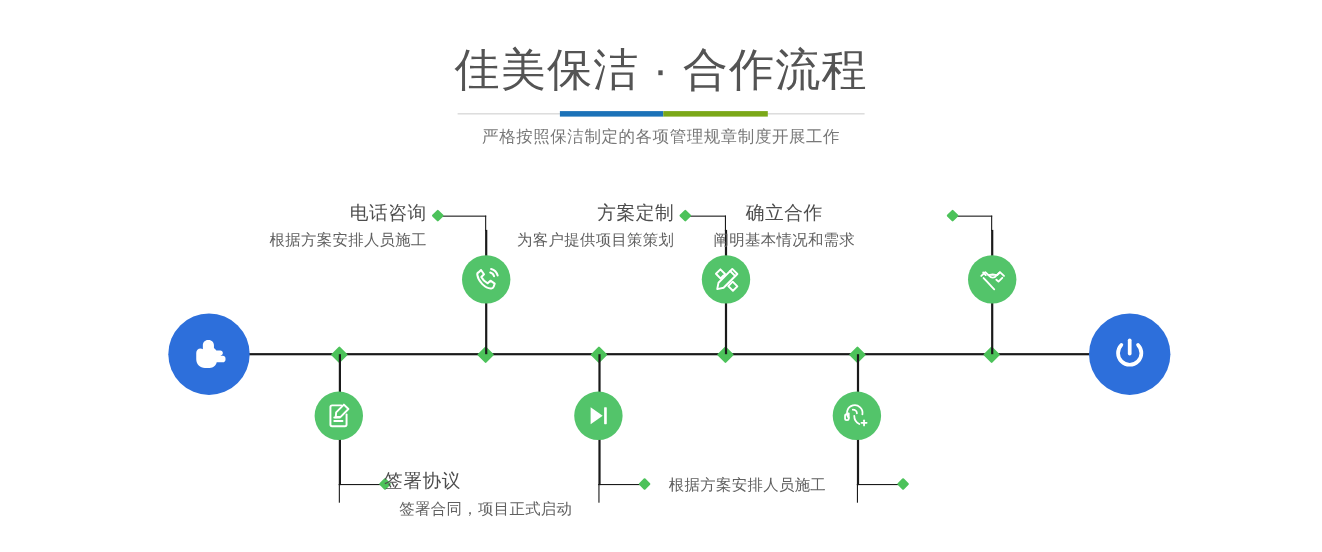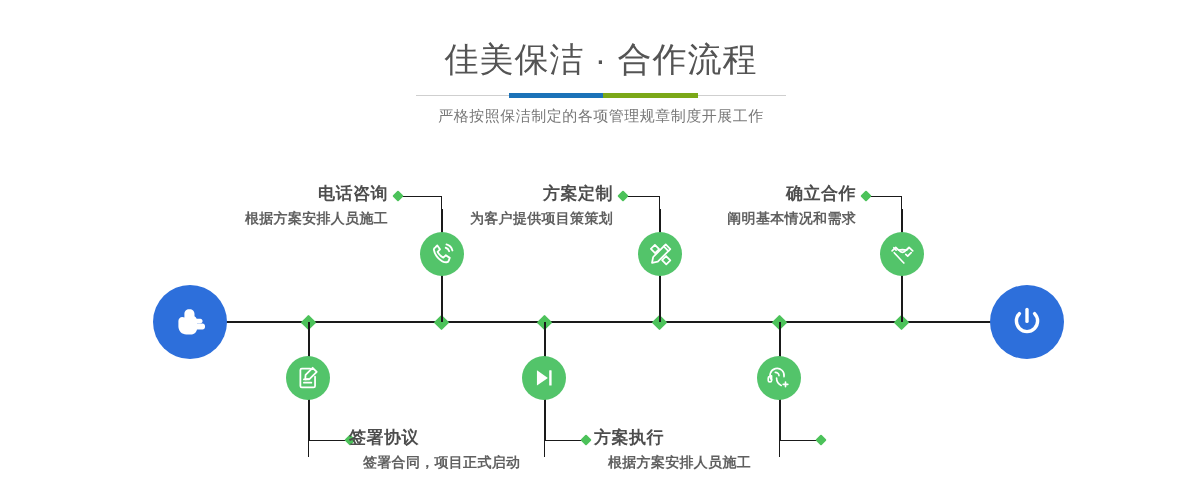--- a/index.html
+++ b/index.html
@@ -25,21 +25,21 @@
   #header {
     position: absolute;
     left: 0;
     top: 0;
     width: 1202px;
     text-align: center;
   }
   #page-title {
     margin: 0;
     padding-top: 38px;
-    font-size: 34px;
+    font-size: 41px;
     font-weight: 400;
     letter-spacing: 1px;
     color: #545454;
     line-height: 1.25;
     white-space: nowrap;
   }
   #title-divider {
     position: relative;
     width: 370px;
     height: 1px;
@@ -69,21 +69,20 @@
     white-space: nowrap;
   }
 
   
   #timeline {
     position: absolute;
     left: 0;
     top: 150px;
     width: 1202px;
     height: 352px;
-    font-weight: bold;
   }
   #axis-line {
     position: absolute;
     left: 163px;
     top: 171px;
     width: 877px;
     height: 2px;
     background: #1a1a1a;
   }
 
@@ -291,42 +290,41 @@
             <path d="M6.4 5.6 L18.2 13.9 L6.4 22.2 Z"></path>
             <rect x="19.6" y="5.6" width="2.6" height="16.6" rx="0.6"></rect>
           </g>
         </svg>
       </span>
     </div>
     <div class="elbow-v" style="left: 544px; top: 290px; height: 17px; background: rgb(26, 26, 26);"></div>
     <div class="elbow-h" style="left: 544px; top: 290px; width: 42px; background: rgb(26, 26, 26);"></div>
     <div class="tip" style="left: 582px; top: 286px; background: rgb(76, 194, 90);"></div>
     <div class="label left-aligned" style="left:594px; top:277px; width:290px;">
-      <div class="lbl-title">方案执行</div>
       <div class="lbl-desc">根据方案安排人员施工</div>
     </div>
 
     <div class="stem" style="left: 901px; top: 59px; height: 113px; background: rgb(26, 26, 26);"></div>
     <div class="node" style="left: 880px; top: 82px; background: rgb(83, 196, 106);">
       <span>
         <svg width="27" height="27" viewBox="0 0 28 28">
           <g fill="none" stroke="#ffffff" stroke-width="1.75" stroke-linecap="round" stroke-linejoin="round">
             <path d="M3.2 10.2 L7.0 6.6 l3.0 2.8 3.9-0.5 3.9 0.5 3.0-2.8 3.8 3.6"></path>
             <path d="M5.4 12.2 l3.2 3.4 M8.6 15.6 l2.6 2.8 M11.2 18.4 l2.4 2.6 M13.6 21.0 l1.8 1.8"></path>
             <path d="M23.0 12.0 l-3.6 3.6 -2.0-1.8"></path>
             <path d="M10.0 9.4 c1.4 1.6 2.6 2.4 4.0 2.4 1.4 0 2.6-0.8 3.8-2.4"></path>
             <path d="M5.0 7.0 l2.4 2.4 M20.6 7.0 l-2.4 2.4"></path>
           </g>
         </svg>
       </span>
     </div>
     <div class="elbow-v" style="left: 901px; top: 46px; height: 14px; background: rgb(26, 26, 26);"></div>
     <div class="elbow-h" style="left: 867px; top: 46px; width: 35px; background: rgb(26, 26, 26);"></div>
     <div class="tip" style="left: 862px; top: 42px; background: rgb(76, 194, 90);"></div>
-    <div class="label right-aligned" style="left:570px; top:33px; width:286px;">
+    <div class="label right-aligned" style="left:570px; top:33px; width:286px;text-align:center;">
       <div class="lbl-title">确立合作</div>
       <div class="lbl-desc">阐明基本情况和需求</div>
     </div>
 
     <div class="stem" style="left: 779px; top: 172px; height: 119px; background: rgb(26, 26, 26);"></div>
     <div class="node" style="left: 757px; top: 206px; background: rgb(83, 196, 106);">
       <span>
         <svg width="26" height="26" viewBox="0 0 28 28">
           <g fill="none" stroke="#ffffff" stroke-width="1.75" stroke-linecap="round" stroke-linejoin="round">
             <path d="M6.0 16.0 a7.6 7.6 0 1 1 13.4-3.4"></path>

